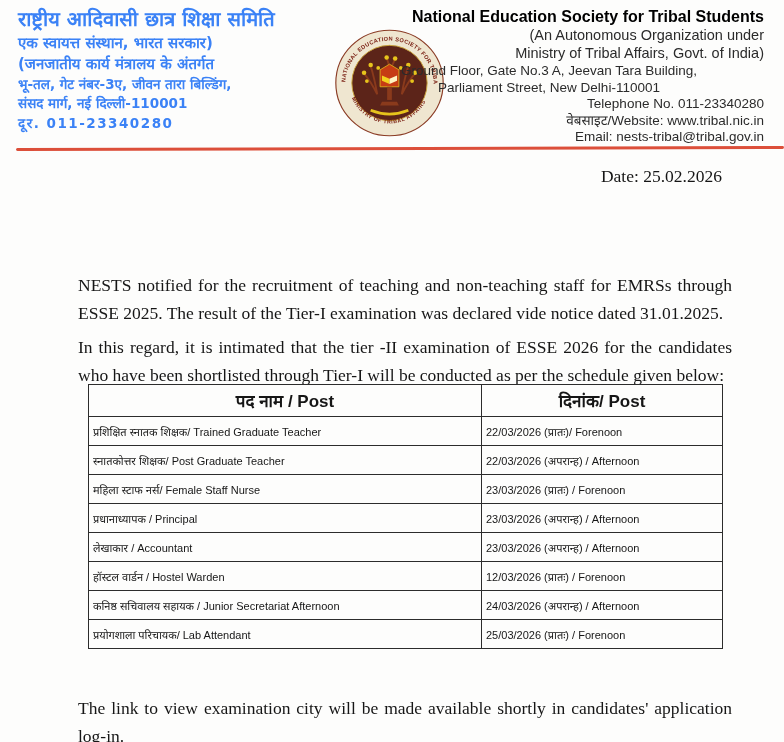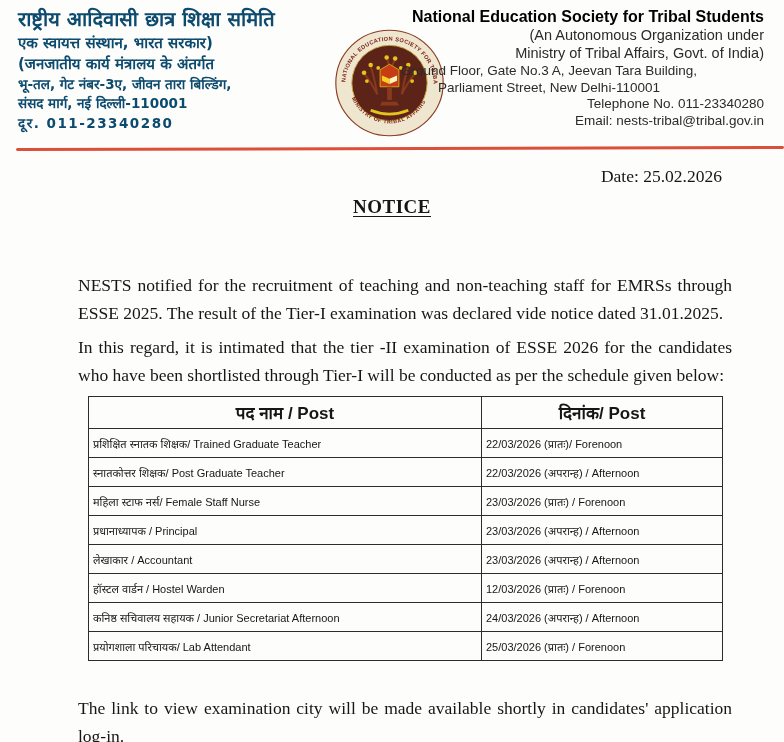--- a/index.html
+++ b/index.html
@@ -7,21 +7,21 @@
     position:relative; width:784px; height:742px; margin:0 auto;
     background:#fdfdfc; color:#161616; overflow:hidden;
     font-family:"Liberation Serif", serif;
   }
 
   
   .letterhead { position:absolute; top:0; left:0; right:0; height:146px; }
 
   .lh-left {
     position:absolute; left:18px; top:5px; width:330px;
-    font-family:"DejaVu Sans", sans-serif; color:#0c4a6e;
+    font-family:"DejaVu Sans", sans-serif; color:#3b82f6;
   }
   .lh-org-hindi   { font-size:20px; font-weight:bold; line-height:28px; white-space:nowrap; }
   .lh-sub-hindi   { font-size:15px; font-weight:bold; line-height:21px; }
   .lh-addr-hindi  { font-size:13.5px; font-weight:bold; line-height:19px; }
   .lh-phone-hindi { font-size:13.5px; font-weight:bold; line-height:20px; letter-spacing:1.5px; }
 
   .lh-logo { position:absolute; left:333px; top:25px; width:113px; height:116px; }
 
   .lh-right {
     position:absolute; right:20px; top:7px; width:430px; text-align:right;
@@ -46,21 +46,21 @@
   }
 
   .para { position:absolute; left:78px; width:654px; font-size:17.5px;
           line-height:28.5px; text-align:justify; }
   .para-1 { top:253px; }
   .para-2 { top:315px; }
   .para-footer { top:676px; }
 
   
   .schedule {
-    position:absolute; top:396px; left:88px; width:634px;
+    position:absolute; top:384px; left:88px; width:634px;
     border-collapse:collapse; table-layout:fixed;
     font-family:"Liberation Sans", "DejaVu Sans", sans-serif;
   }
   .schedule col.c1 { width:393px; }
   .schedule col.c2 { width:241px; }
   .schedule th, .schedule td { border:1.6px solid #2c2c2c; }
   .schedule th { font-size:17px; font-weight:bold; height:29px; text-align:center; padding:1px 2px; }
   .schedule td { font-size:11px; height:26px; text-align:left; padding:1px 8px 1px 4px;
                  white-space:nowrap; overflow:hidden; }
 </style>
@@ -120,31 +120,29 @@
       </g>
     </svg>
 
     <div class="lh-right">
       <div class="lh-org-en">National Education Society for Tribal Students</div>
       <div class="lh-en-sub">(An Autonomous Organization under</div>
       <div class="lh-en-sub">Ministry of Tribal Affairs, Govt. of India)</div>
       <div class="lh-en-addr">Ground Floor, Gate No.3 A, Jeevan Tara Building,</div>
       <div class="lh-en-addr">Parliament Street, New Delhi-110001</div>
       <div class="lh-en-tel">Telephone No.  011-23340280</div>
+      <div class="lh-en-tel">वेबसाइट/Website: www.tribal.nic.in</div>
       <div class="lh-en-tel">Email: nests-tribal@tribal.gov.in</div>
     </div>
   </div>
 
   <div class="red-rule" style="background: rgb(220, 79, 58);"></div>
 
   <div class="date-row">Date: 25.02.2026</div>
 
-  <div class="notice-row">
-    <span class="notice-title">NOTICE</span>
-  </div>
 
   <p class="para para-1">NESTS notified for the recruitment of teaching and non-teaching staff for EMRSs through ESSE 2025. The result of the Tier-I examination was declared vide notice dated 31.01.2025.</p>
   <p class="para para-2">In this regard, it is intimated that the tier -II examination of ESSE 2026 for the candidates who have been shortlisted through Tier-I will be conducted as per the schedule given below:</p>
 
   <table class="schedule">
     <colgroup>
         <col class="c1">
         <col class="c2">
       </colgroup>
     <thead>

